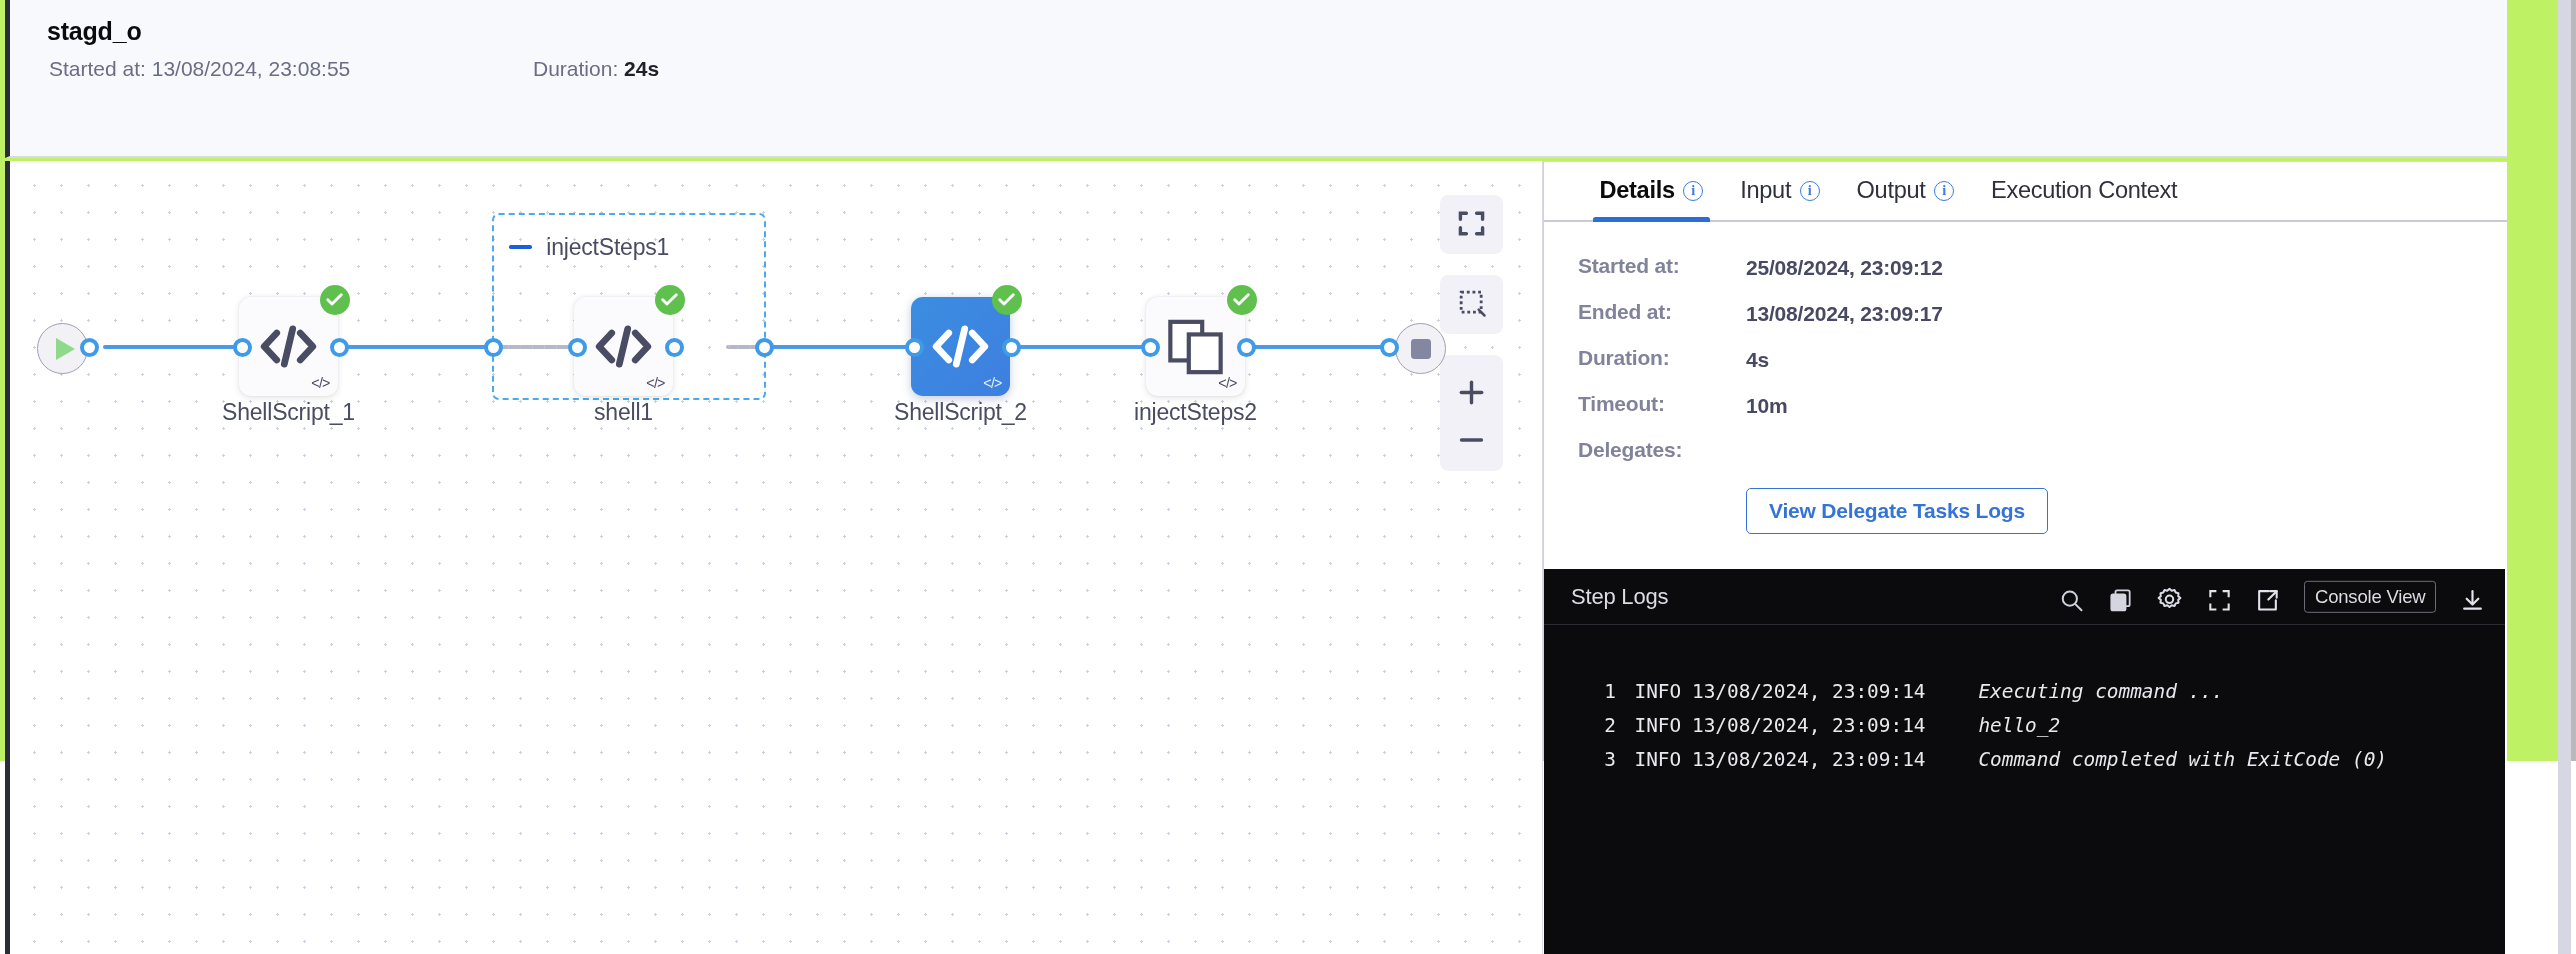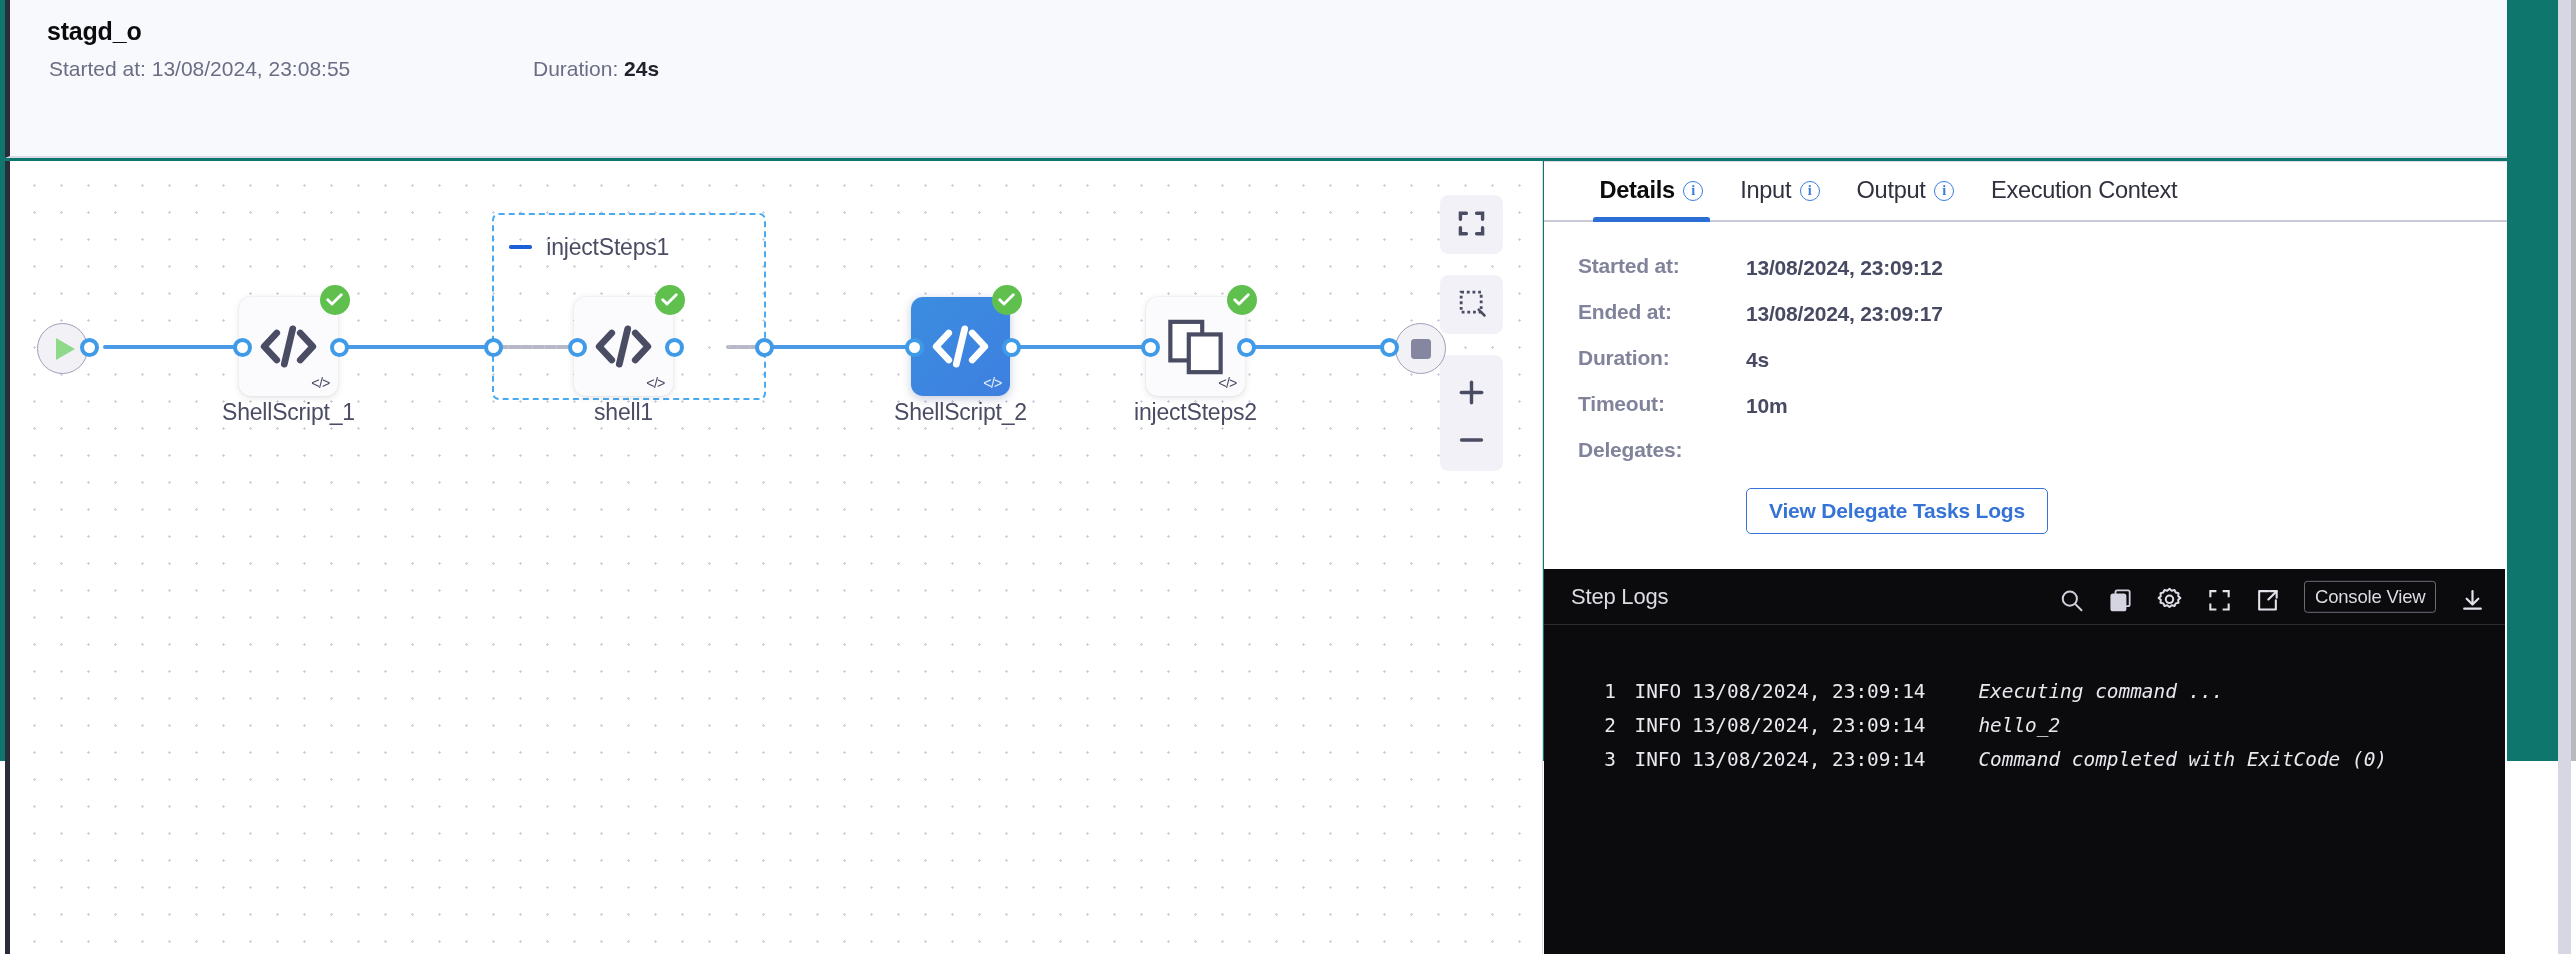--- a/index.html
+++ b/index.html
@@ -5,21 +5,21 @@
   * { box-sizing: border-box; margin: 0; padding: 0; }
   html, body {
     width: 2576px; height: 955px;
     font-family: "Liberation Sans", sans-serif;
     background: #ffffff;
     overflow: hidden;
   }
   #app {
     position: relative;
     width: 2576px; height: 761px;
-    background: #0f766e;
+    background: #bef264;
     border-right: 5px solid #b9b9bd;
   }
 
   
   .header {
     position: absolute;
     left: 5px; top: 0; width: 2502px; height: 158px;
     background: #f8f9fc;
     border-bottom: 2.5px solid #d9dae5;
     border-left: 5px solid #2b2c3a;
@@ -424,21 +424,21 @@
         <span class="info-i">i</span>
       </div>
       <div class="tab">
         <span>Execution Context</span>
       </div>
     </div>
 
     <div class="details">
       <div class="drow">
         <div class="dlabel">Started at:</div>
-        <div class="dvalue">13/08/2024, 23:09:12</div>
+        <div class="dvalue">25/08/2024, 23:09:12</div>
       </div>
       <div class="drow">
         <div class="dlabel">Ended at:</div>
         <div class="dvalue">13/08/2024, 23:09:17</div>
       </div>
       <div class="drow">
         <div class="dlabel">Duration:</div>
         <div class="dvalue">4s</div>
       </div>
       <div class="drow">

